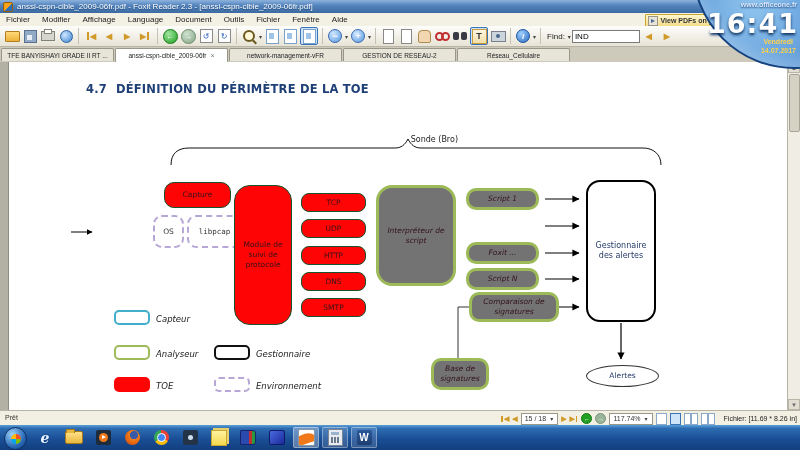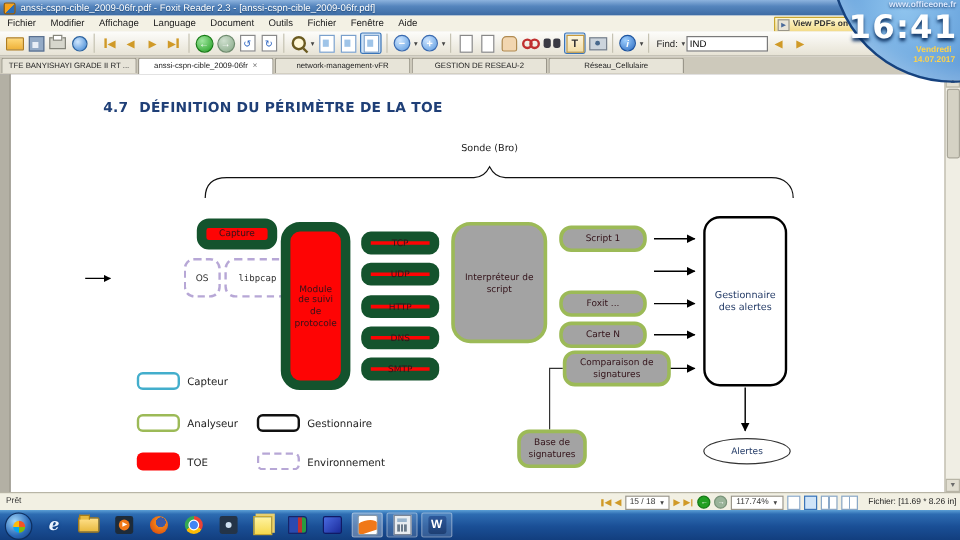--- a/index.html
+++ b/index.html
@@ -88,37 +88,37 @@
   .navstrip{position:absolute;left:0;top:0;width:8px;height:348px;background:#b3b0a4;border-right:1px solid #8f8c80;}
   .page{position:absolute;left:9px;top:0;width:779px;height:348px;background:#fff;font-family:"DejaVu Sans",sans-serif;}
   .scrollbar{position:absolute;right:0;top:0;width:12px;height:348px;background:#f0eee4;border-left:1px solid #b8b5a6;}
   .sbarrow{position:absolute;left:0;width:12px;height:11px;font-size:6px;color:#6b6b6b;display:flex;align-items:center;justify-content:center;background:#e2dfd2;border:1px solid #b8b5a6;box-sizing:border-box;}
   .sbthumb{position:absolute;left:1px;top:12px;width:9px;height:56px;background:#d5d2c4;border:1px solid #a8a598;border-radius:2px;}
 
   
   .heading{position:absolute;left:77px;top:20px;font-size:11.5px;font-weight:bold;color:#1f3f77;
     letter-spacing:.2px;}
   .heading .num{margin-right:9px;}
-  .sonde{position:absolute;left:349px;top:57px;width:100px;text-align:center;font-size:8px;color:#222;}
+  .sonde{position:absolute;left:349px;top:73px;width:100px;text-align:right;font-size:8px;color:#222;}
   .connectors{position:absolute;left:0;top:0;width:779px;height:348px;pointer-events:none;}
   .db{position:absolute;display:flex;align-items:center;justify-content:center;text-align:center;
     font-size:7.5px;line-height:1.3;color:#33131a;box-sizing:border-box;padding:1px 2px;}
-  .rc{background:#fe0404;border:8px solid #14532d;border-radius:10px;}
-  .rg{background:#a3a3a3;border:3px solid #9cba57;border-radius:10px;}
+  .rc{background:#fe0404;border:1px solid #14532d;border-radius:10px;}
+  .rg{background:#737373;border:3px solid #9cba57;border-radius:10px;font-style:italic;}
   .dash{background:#fff;border:2px dashed #b7a7d6;border-radius:9px;color:#333;}
   .mono{font-family:"DejaVu Sans Mono",monospace;}
   .mgr{background:#fff;border:2.5px solid #000;border-radius:14px;color:#233a66;font-size:8px;}
   .ellipse{background:#fff;border:1.2px solid #333;border-radius:50%;color:#233a66;}
   .chip{position:absolute;width:36px;height:15px;border-radius:5px;box-sizing:border-box;background:#fff;}
   .chip-capteur{border:2.5px solid #43aecc;}
   .chip-analyseur{border:2.5px solid #9cba57;}
   .chip-gest{border:2.5px solid #111;}
   .chip-toe{background:#fe0404;border:none;}
   .chip-env{border:2px dashed #b7a7d6;}
-  .leglabel{position:absolute;font-size:8.5px;color:#222;}
+  .leglabel{position:absolute;font-size:8.5px;color:#222;font-style:italic;}
 
   
   .statusbar{position:absolute;left:0;top:410px;width:800px;height:15px;background:#f2f0e3;
     border-top:1px solid #b8b5a6;font-size:7px;color:#333;}
   .sbready{position:absolute;left:5px;top:3px;}
   .sbright{position:absolute;right:3px;top:0;height:15px;display:flex;align-items:center;gap:3px;}
   .sbnav{color:#d09a28;font-weight:bold;font-size:7px;display:flex;align-items:center;}
   .sbbar{width:1.5px;height:6px;background:#d09a28;margin:0 1px;}
   .sbcombo{display:flex;align-items:center;background:#fff;border:1px solid #9a968a;height:10px;
     padding:0 3px;font-size:7px;gap:3px;}
@@ -373,21 +373,21 @@
     <div class="db rc" style="left:292px;top:131px;width:65px;height:19px;border-radius:8px;">TCP</div>
     <div class="db rc" style="left:292px;top:157px;width:65px;height:19px;border-radius:8px;">UDP</div>
     <div class="db rc" style="left:292px;top:184px;width:65px;height:19px;border-radius:8px;">HTTP</div>
     <div class="db rc" style="left:292px;top:210px;width:65px;height:19px;border-radius:8px;">DNS</div>
     <div class="db rc" style="left:292px;top:236px;width:65px;height:19px;border-radius:8px;">SMTP</div>
 
     <div class="db rg" style="left:367px;top:123px;width:80px;height:101px;border-radius:16px;">Interpréteur de script</div>
 
     <div class="db rg" style="left:457px;top:126px;width:73px;height:22px;">Script 1</div>
     <div class="db rg" style="left:457px;top:180px;width:73px;height:22px;">Foxit ...</div>
-    <div class="db rg" style="left:457px;top:206px;width:73px;height:22px;">Carte N</div>
+    <div class="db rg" style="left:457px;top:206px;width:73px;height:22px;">Script N</div>
 
     <div class="db rg" style="left:460px;top:230px;width:90px;height:30px;">Comparaison de signatures</div>
     <div class="db rg" style="left:422px;top:296px;width:58px;height:32px;">Base de signatures</div>
 
     <div class="db mgr" style="left:577px;top:118px;width:70px;height:142px;">Gestionnaire des alertes</div>
     <div class="db ellipse" style="left:577px;top:303px;width:73px;height:22px;">Alertes</div>
 
     <div class="chip chip-capteur" style="left:105px;top:248px;"></div>
     <div class="leglabel" style="left:147px;top:252px;">Capteur</div>
     <div class="chip chip-analyseur" style="left:105px;top:283px;"></div>

